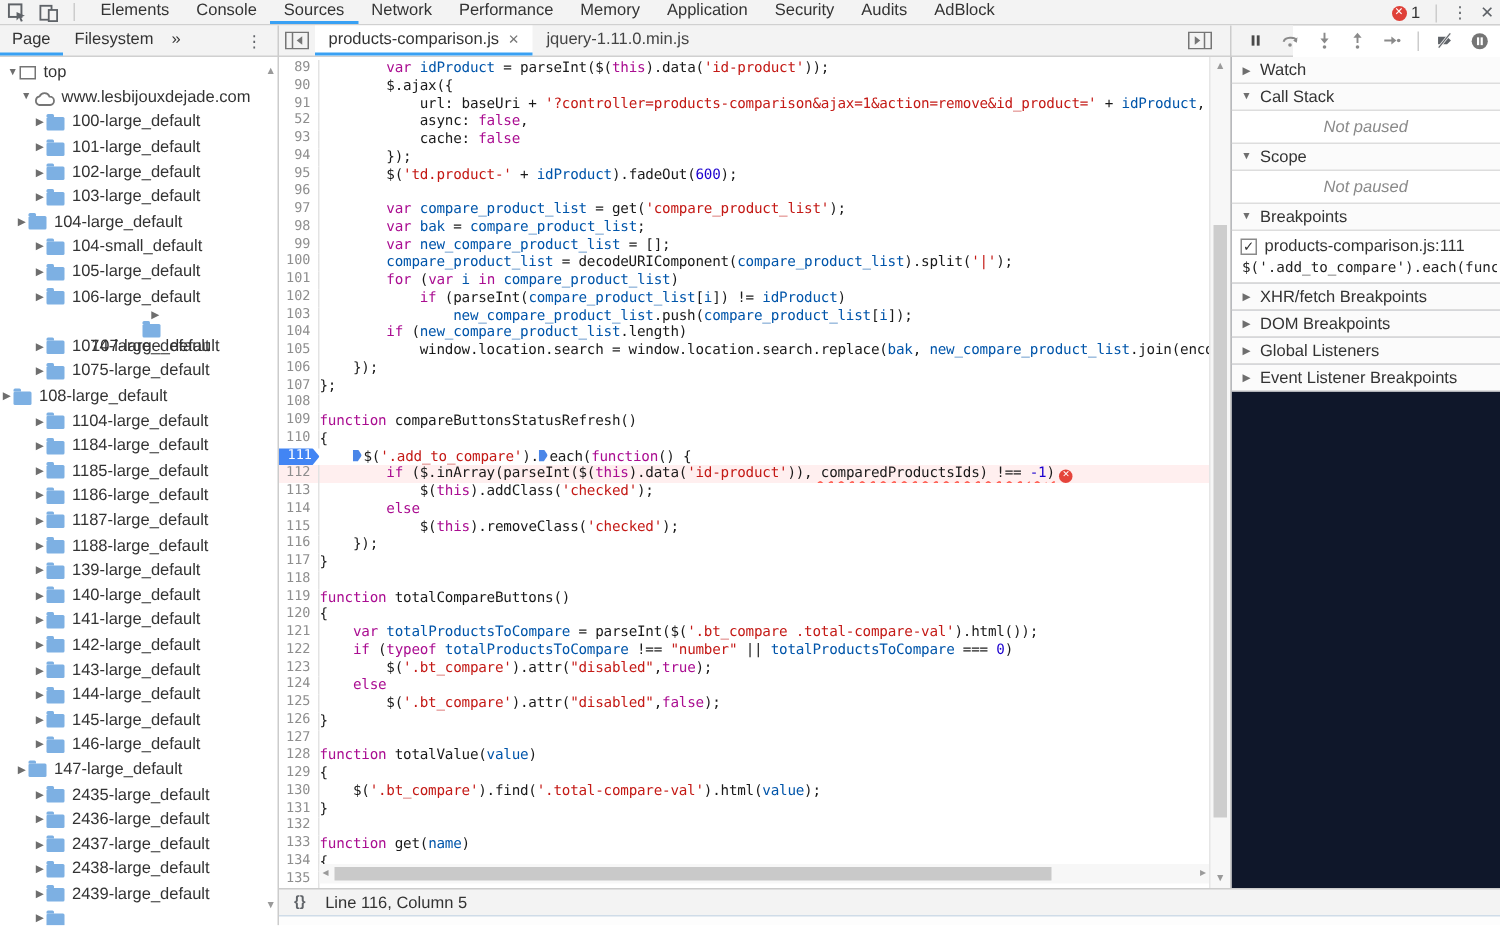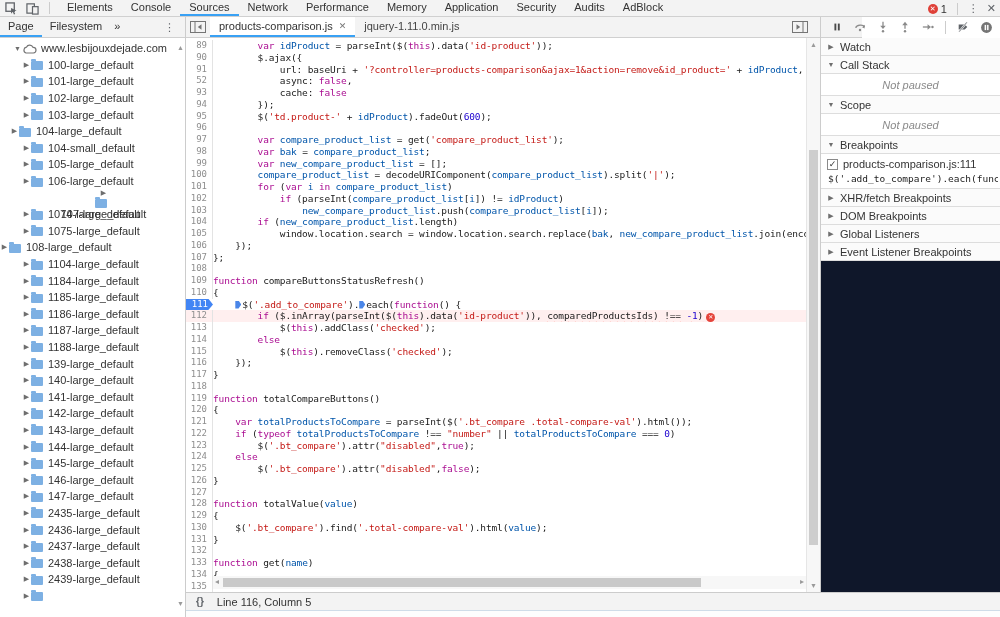--- a/index.html
+++ b/index.html
@@ -231,20 +231,25 @@
             <circle cx="7" cy="7" r="5.8" fill="#757575"></circle>
             <rect x="5" y="4.2" width="1.6" height="5.6" fill="#fff"></rect>
             <rect x="7.6" y="4.2" width="1.6" height="5.6" fill="#fff"></rect>
           </svg>
       </span>
     </div>
   </div>
 
   <div class="navigator">
     <div class="tree" id="tree">
+        <div class="tree-row" style="padding-left: 4px;">
+          <span class="disc">▼</span>
+          <span class="frame-ic"></span>
+          <span class="tree-label">top</span>
+        </div>
         <div class="tree-row" style="padding-left: 13px;">
           <span class="disc">▼</span>
           <span>
             <svg width="15" height="10" viewBox="0 0 15 10" style="margin-right:4px;margin-top:2px">
               <path d="M4 9 A3 3 0 0 1 4.4 3.2 A3.6 3.6 0 0 1 11 3.4 A2.8 2.8 0 0 1 11.4 9 Z" fill="none" stroke="#757575" stroke-width="1.2"></path>
             </svg>
           </span>
           <span class="tree-label">www.lesbijouxdejade.com</span>
         </div>
         <div class="tree-row" style="padding-left: 22px;">
@@ -370,21 +375,21 @@
         <div class="tree-row" style="padding-left: 22px;">
           <span class="disc">▶</span>
           <span class="folder-ic"></span>
           <span class="tree-label">145-large_default</span>
         </div>
         <div class="tree-row" style="padding-left: 22px;">
           <span class="disc">▶</span>
           <span class="folder-ic"></span>
           <span class="tree-label">146-large_default</span>
         </div>
-        <div class="tree-row" style="padding-left: 22px;">
+        <div class="tree-row" style="padding-left: 10px;">
           <span class="disc">▶</span>
           <span class="folder-ic"></span>
           <span class="tree-label">147-large_default</span>
         </div>
         <div class="tree-row" style="padding-left: 22px;">
           <span class="disc">▶</span>
           <span class="folder-ic"></span>
           <span class="tree-label">2435-large_default</span>
         </div>
         <div class="tree-row" style="padding-left: 22px;">

